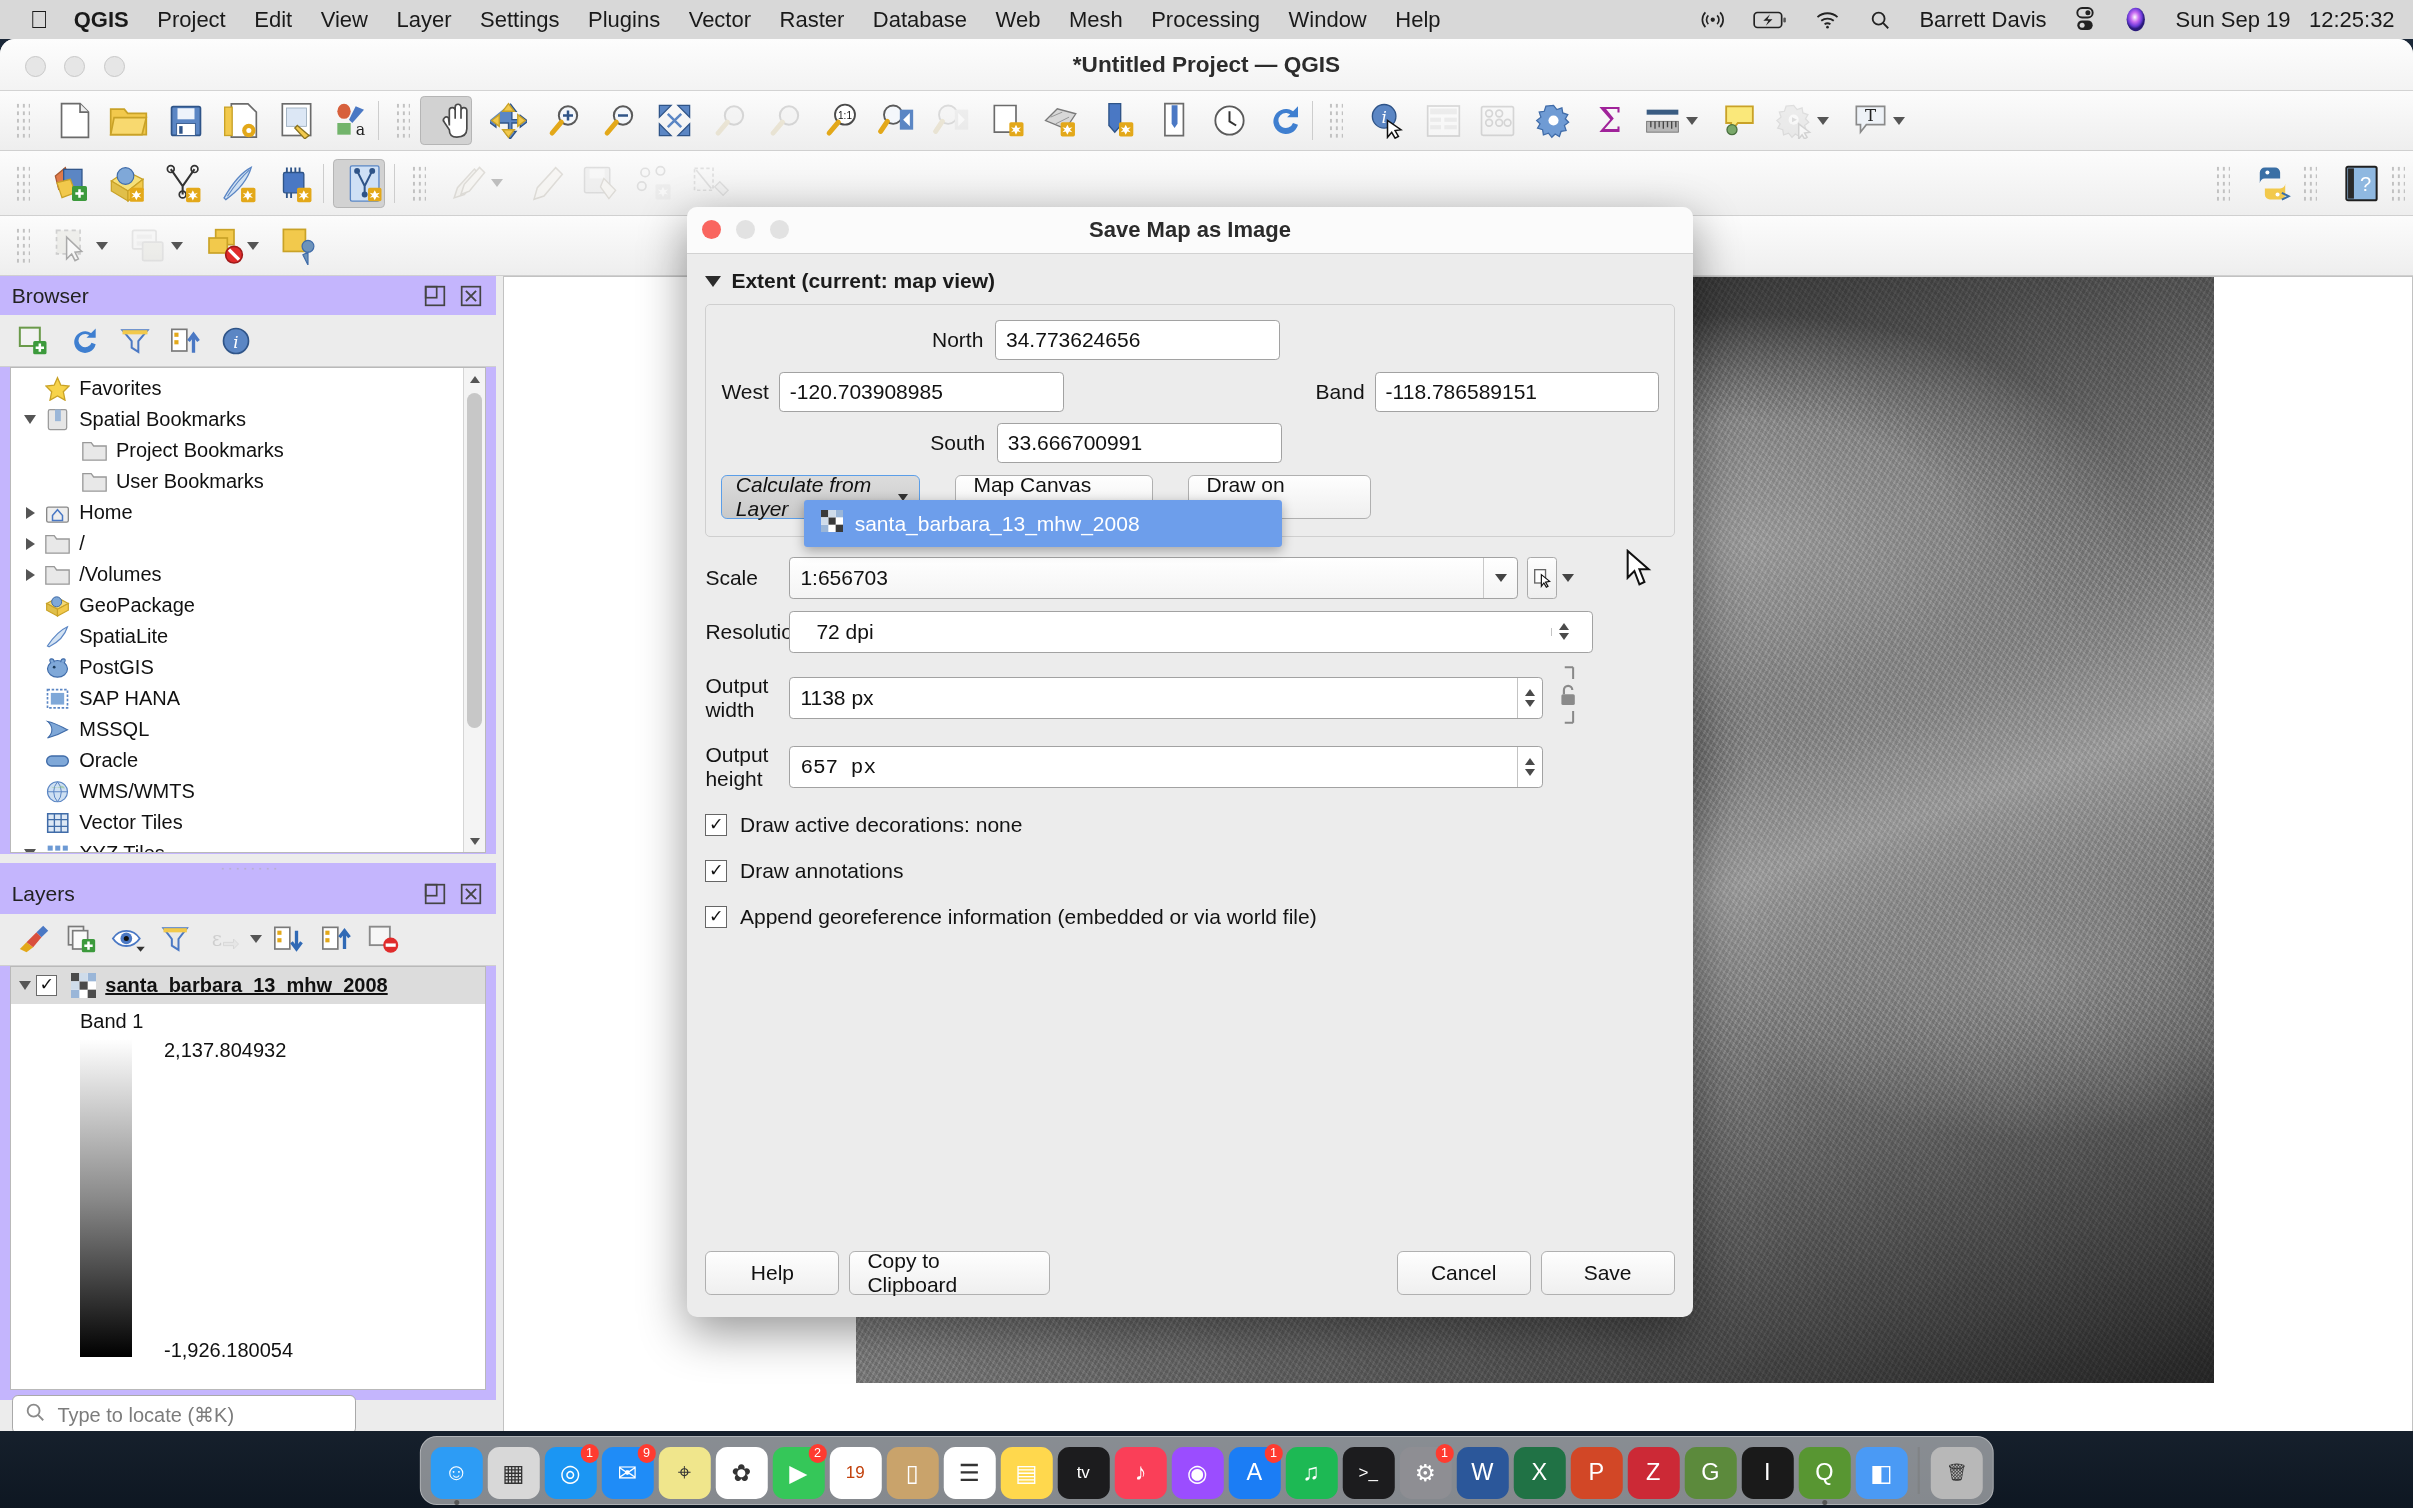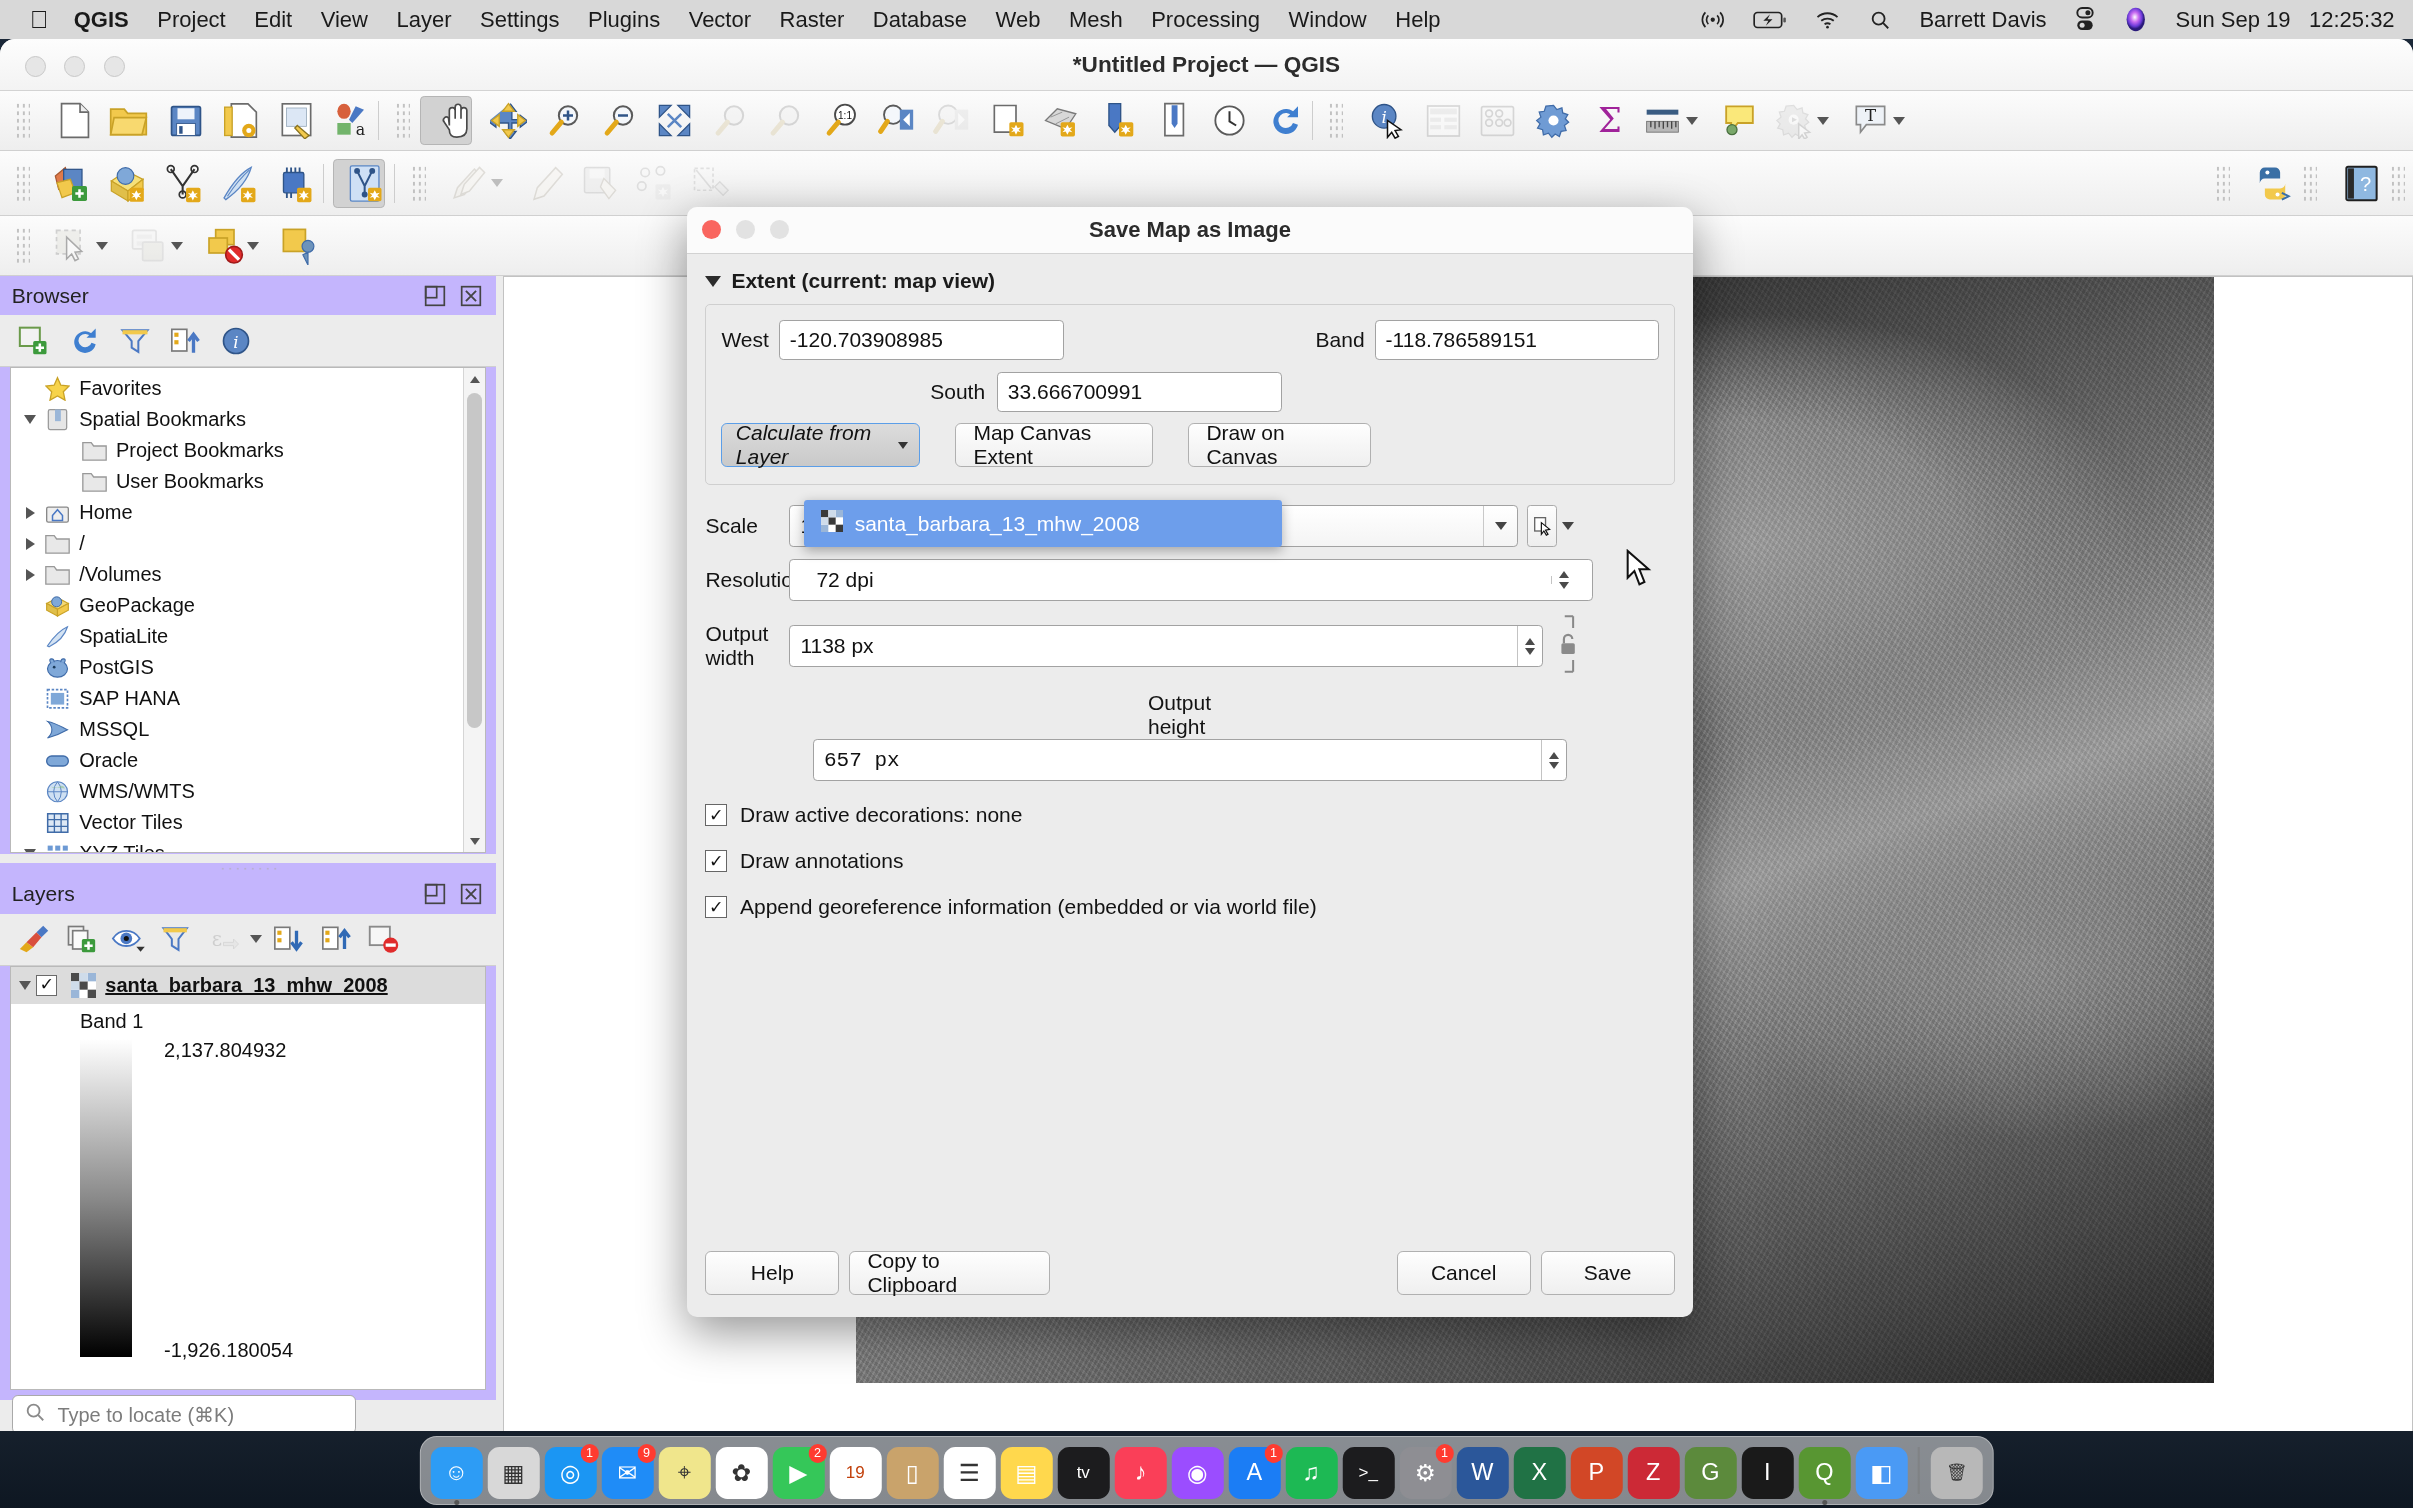--- a/index.html
+++ b/index.html
@@ -1097,20 +1097,27 @@
         <div class="dt">Save Map as Image</div>
       </div>
 
       <div class="dlg-body">
         <div class="dlg-sect">
           <span class="sect-tri"></span>
           <span>Extent (current: map view)</span>
         </div>
 
         <div class="group">
+          <div style="display:flex; justify-content:center; align-items:center; margin-bottom:11.7px;">
+            <span class="lbl" style="margin-right:11.7px;">North</span>
+            <div class="inp" style="width:285px;">
+              <span>34.773624656</span>
+            </div>
+            <span style="width:168px;"></span>
+          </div>
           <div style="display:flex; align-items:center; margin-bottom:11.7px;">
             <span class="lbl" style="margin-right:10px;">West</span>
             <div class="inp" style="width:285px;">
               <span>-120.703908985</span>
             </div>
             <span style="flex:1"></span>
             <span class="lbl" style="margin-right:10px;">Band</span>
             <div class="inp" style="width:284px;">
               <span>-118.786589151</span>
             </div>
@@ -1176,21 +1183,21 @@
             </div>
             <span style="margin-left:10px; color:#777; font-size:18.4px;">
               <svg width="23.5" height="62" viewBox="0 0 28 74">
                   <path d="M24 4h-10 M24 4v14 M24 56v14 M24 70h-10" stroke="#888" stroke-width="2.4" fill="none"></path>
                   <path d="M13 36v-5a5 5 0 0110 0" fill="none" stroke="#8a8a8a" stroke-width="2.6"></path>
                   <rect x="10" y="36" width="16" height="13" rx="2" fill="#8a8a8a"></rect>
                 </svg>
             </span>
           </div>
 
-          <div class="row" style="margin-bottom:22px;flex-direction:column;">
+          <div class="row" style="margin-bottom:22px;">
             <span class="lbl" style="width:84px;">Output height</span>
             <div class="inp big" style="width:754px; padding:0;">
               <span style="flex:1; padding-left:10px;font-family:Liberation Mono, monospace;">657 px</span>
               <span class="spinarrows" style="height:100%;">
                   <span class="spu"></span>
                   <span class="spd"></span>
                 </span>
             </div>
           </div>
 

